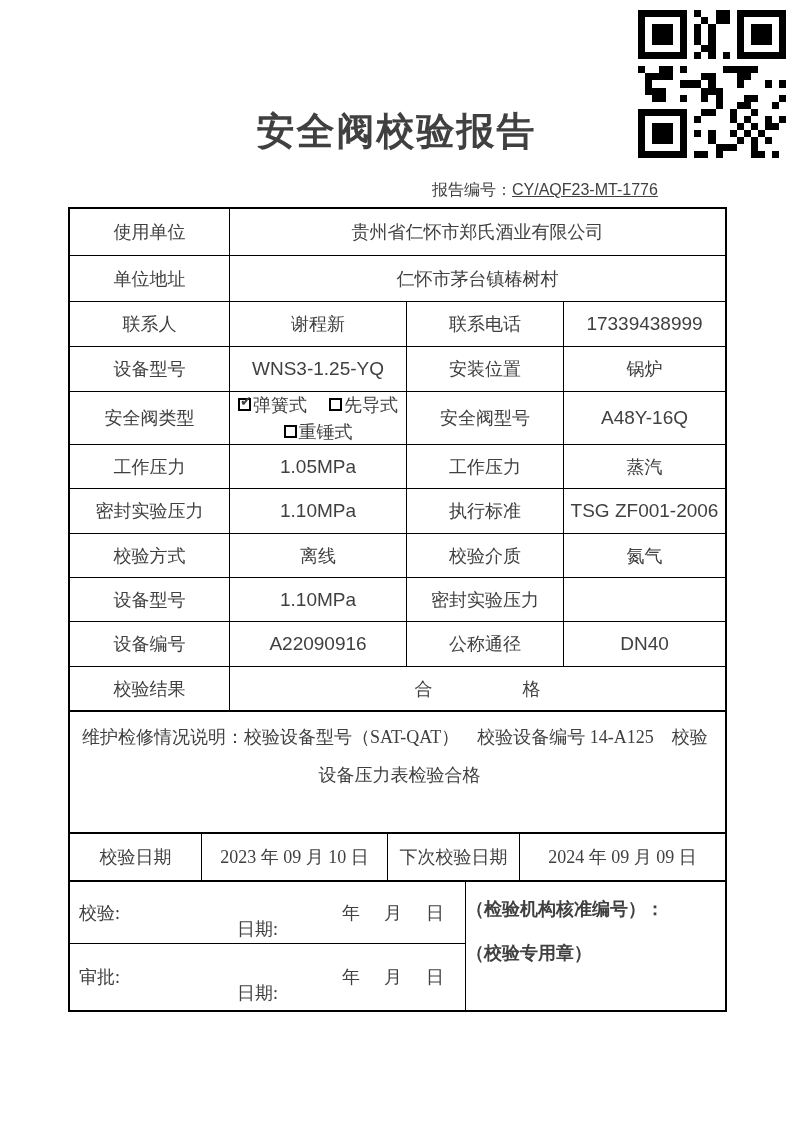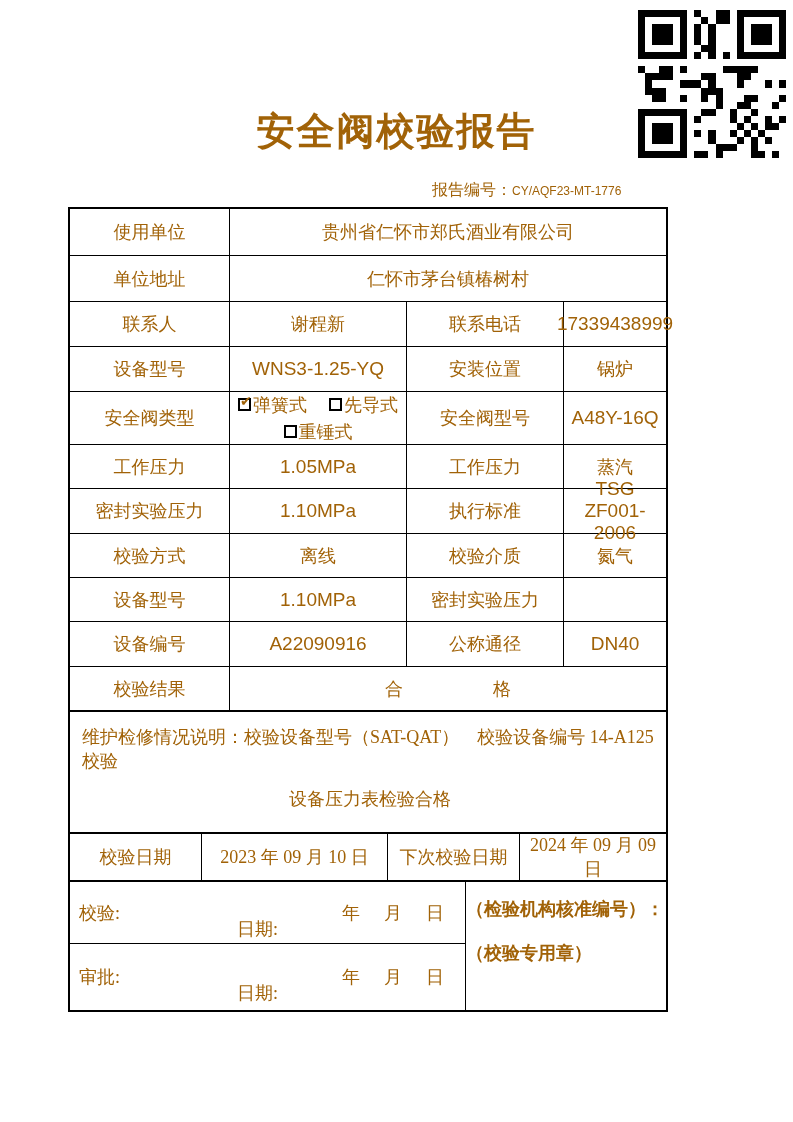--- a/index.html
+++ b/index.html
@@ -1,44 +1,45 @@
 <!DOCTYPE html>
 <html><head>
 <meta charset="utf-8">
 <style>
   * { box-sizing: border-box; }
   html,body { margin:0; padding:0; background:#fff; }
   .sheet {
     position: relative;
     width: 793px; height: 1122px;
     background: #ffffff;
-    color: #a16207;
+    color: #404040;
     font-family: "Liberation Serif", "DejaVu Serif", serif;
     overflow: hidden;
   }
   .title {
     position: absolute; top: 106px; left: 0; width: 100%;
     margin: 0; text-align: center;
     font-size: 38px; font-weight: bold; letter-spacing: 2px;
   }
   .qr {
     position: absolute; left: 637px; top: 10px;
     width: 150px; height: 148px;
   }
   .report-no {
     position: absolute; left: 432px; top: 180px;
     font-size: 16px; white-space: nowrap;
   }
   .report-no .num {
     font-family: "Liberation Sans", "DejaVu Sans", sans-serif;
-    font-size: 12px;
+    font-size: 16px;
+    text-decoration: underline;
   }
   .tbl {
     position: absolute; left: 68px; top: 207px;
-    width: 600px; height: 805px;
+    width: 659px; height: 805px;
     border: 2px solid #000;
     display: flex; flex-direction: column;
     font-size: 18px;
   }
   .row { display: flex; border-bottom: 1px solid #000; min-height: 0; }
   .row.thick { border-bottom-width: 2px; }
   .h47{flex:0 0 47px}.h46{flex:0 0 46px}.h45{flex:0 0 45px}.h53{flex:0 0 53px}
   .h44{flex:0 0 44px}.h122{flex:0 0 122px}.h48{flex:0 0 48px}
   .c {
     border-right: 1px solid #000;

